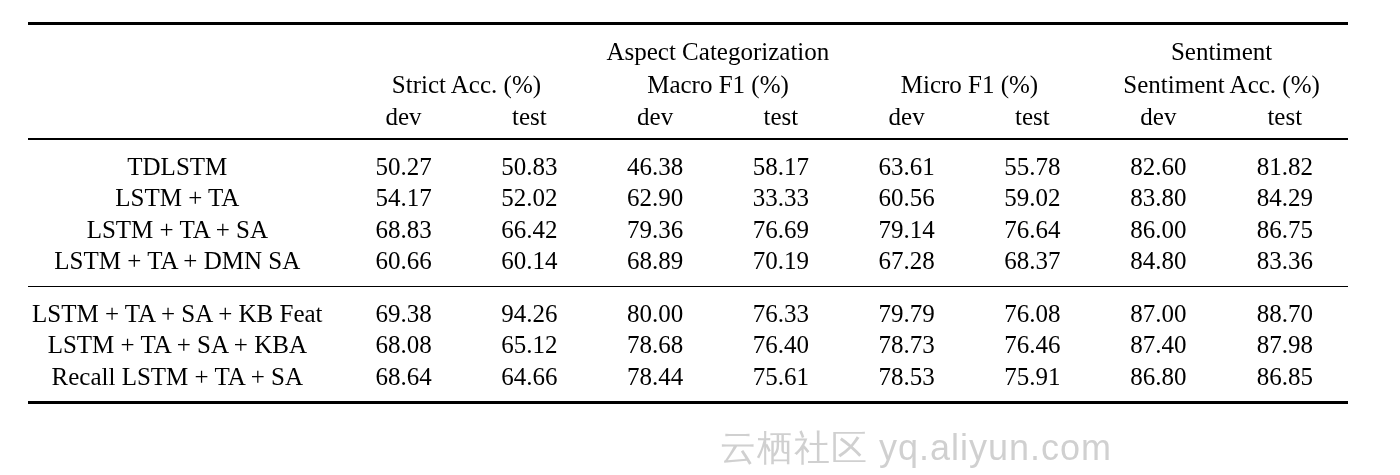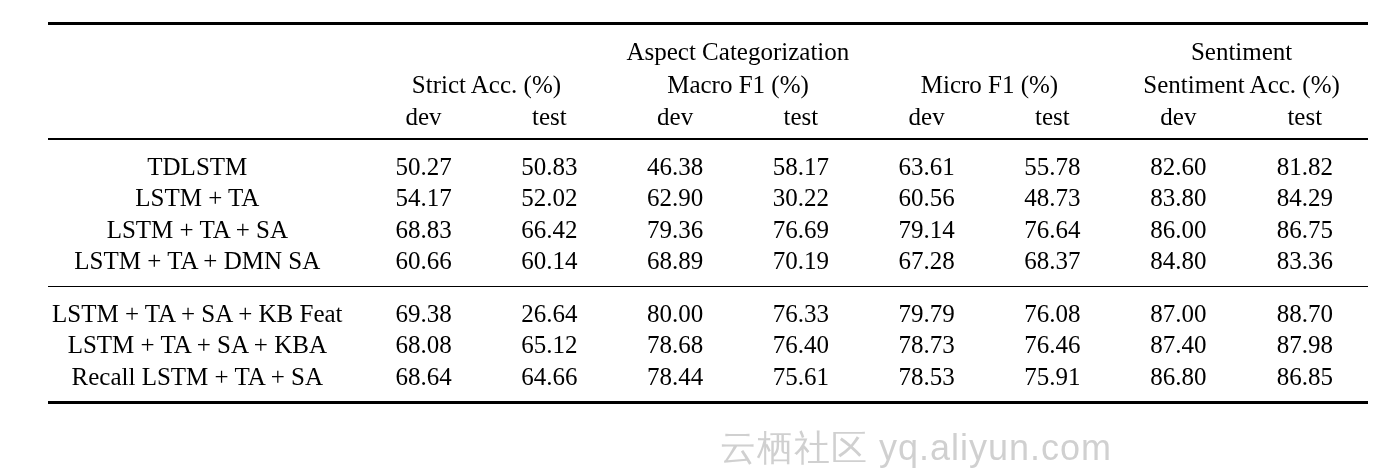--- a/index.html
+++ b/index.html
@@ -10,21 +10,21 @@
   body {
     width: 1400px;
     height: 475px;
     font-family: "Liberation Serif", serif;
     color: #000000;
     position: relative;
     overflow: hidden;
   }
   .table-wrap {
     position: absolute;
-    left: 48px;
+    left: 28px;
     top: 22px;
     width: 1320px;
   }
   table.results {
     border-collapse: collapse;
     width: 100%;
     font-size: 25px;
     line-height: 1.18;
   }
   table.results td, table.results th {
@@ -164,23 +164,23 @@
         <td>63.61</td>
         <td>55.78</td>
         <td>82.60</td>
         <td>81.82</td>
       </tr>
       <tr>
         <td class="model-cell">LSTM + TA</td>
         <td>54.17</td>
         <td>52.02</td>
         <td>62.90</td>
-        <td>30.22</td>
+        <td>33.33</td>
         <td>60.56</td>
-        <td>48.73</td>
+        <td>59.02</td>
         <td>83.80</td>
         <td>84.29</td>
       </tr>
       <tr>
         <td class="model-cell">LSTM + TA + SA</td>
         <td>68.83</td>
         <td>66.42</td>
         <td>79.36</td>
         <td>76.69</td>
         <td>79.14</td>
@@ -206,21 +206,21 @@
       <tr class="rule-thin">
           <td colspan="9"></td>
         </tr>
       <tr class="spacer-row">
           <td colspan="9"></td>
         </tr>
 
       <tr>
         <td class="model-cell">LSTM + TA + SA + KB Feat</td>
         <td class="b">69.38</td>
-        <td>26.64</td>
+        <td>94.26</td>
         <td class="b">80.00</td>
         <td>76.33</td>
         <td class="b">79.79</td>
         <td>76.08</td>
         <td>87.00</td>
         <td>88.70</td>
       </tr>
       <tr>
         <td class="model-cell">LSTM + TA + SA + KBA</td>
         <td>68.08</td>

